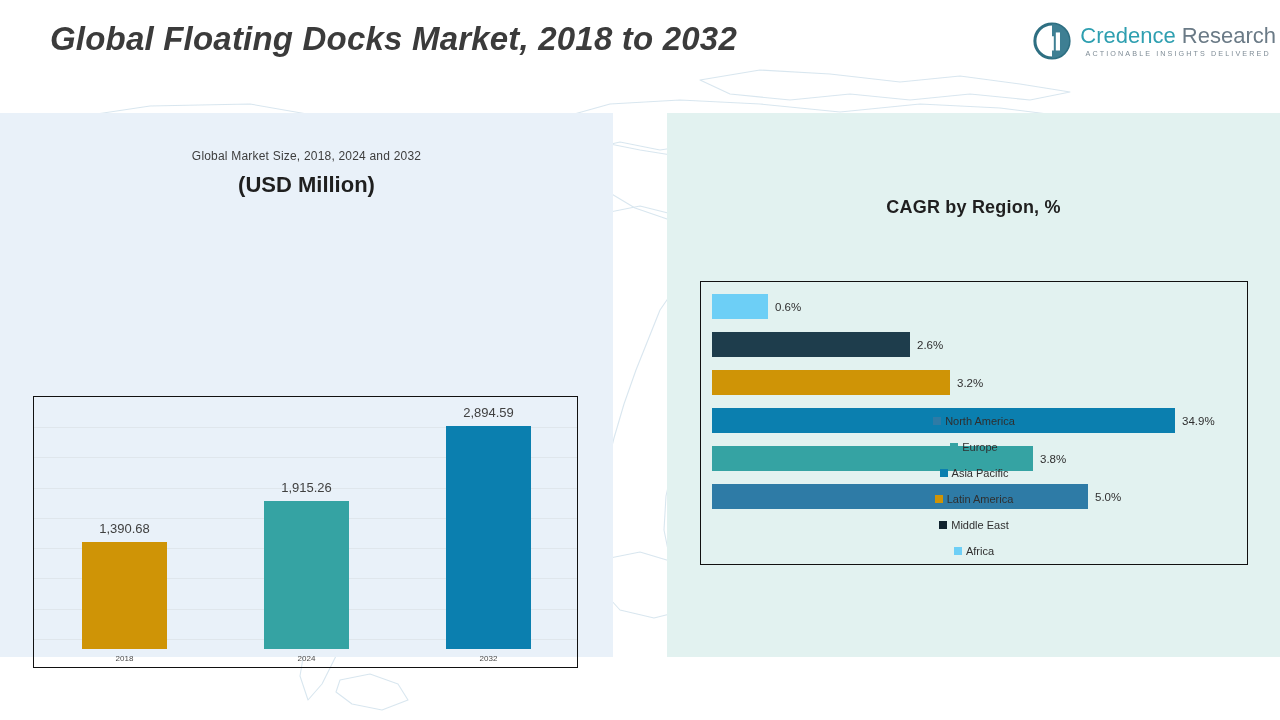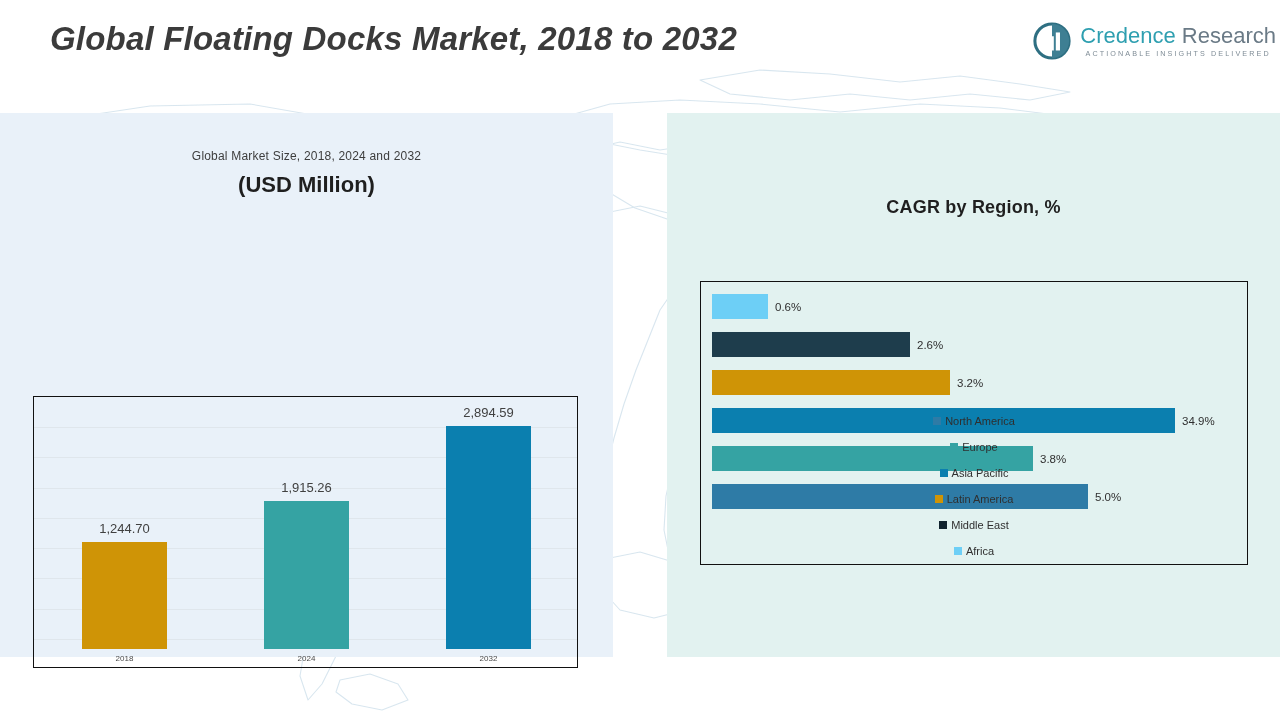--- a/index.html
+++ b/index.html
@@ -162,21 +162,21 @@
           <i style="top: 91px;"></i>
           <i style="top: 121px;"></i>
           <i style="top: 151px;"></i>
           <i style="top: 181px;"></i>
           <i style="top: 212px;"></i>
           <i style="top: 242px;"></i>
         </div>
       <div class="bars" id="left-bars">
           <div class="vbar" style="left: 48px; width: 85px; height: 107px;">
             <div class="rect" style="background: rgb(207, 148, 6);"></div>
-            <div class="vlabel">1,244.70</div>
+            <div class="vlabel">1,390.68</div>
             <div class="xlabel">2018</div>
           </div>
           <div class="vbar" style="left: 230px; width: 85px; height: 148px; border-radius: 18px;">
             <div class="rect" style="background: rgb(53, 163, 163);"></div>
             <div class="vlabel">1,915.26</div>
             <div class="xlabel">2024</div>
           </div>
           <div class="vbar" style="left: 412px; width: 85px; height: 223px;">
             <div class="rect" style="background: rgb(11, 127, 175);"></div>
             <div class="vlabel">2,894.59</div>

